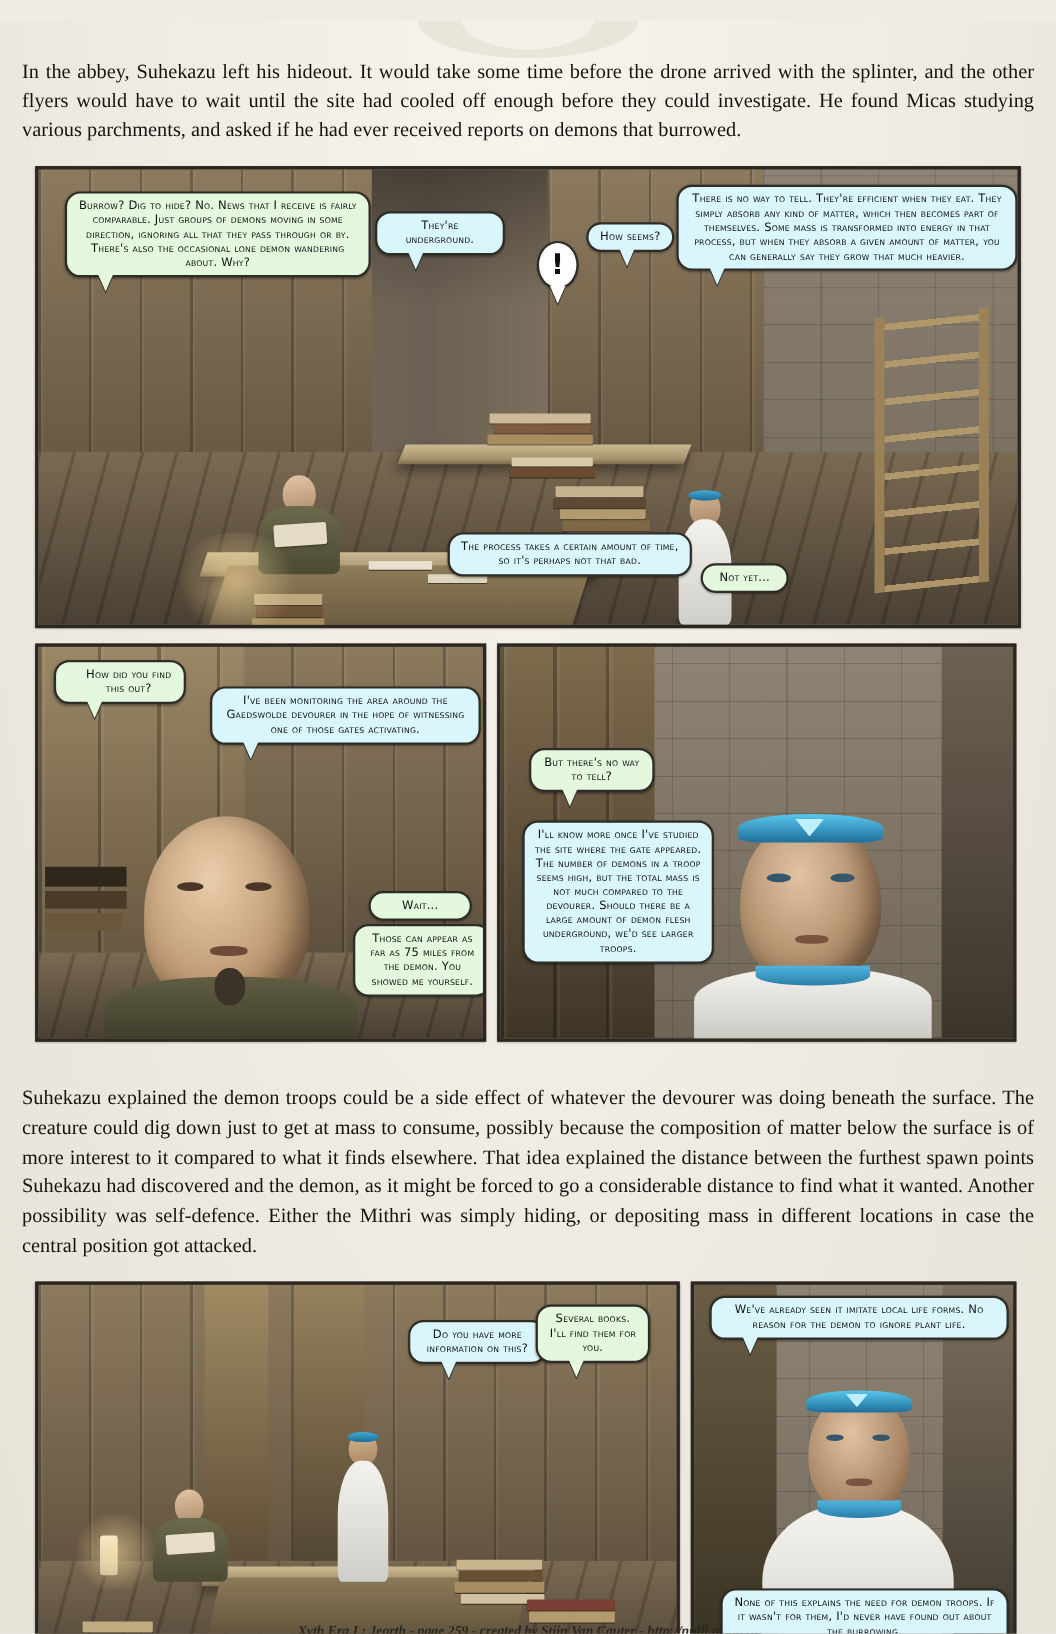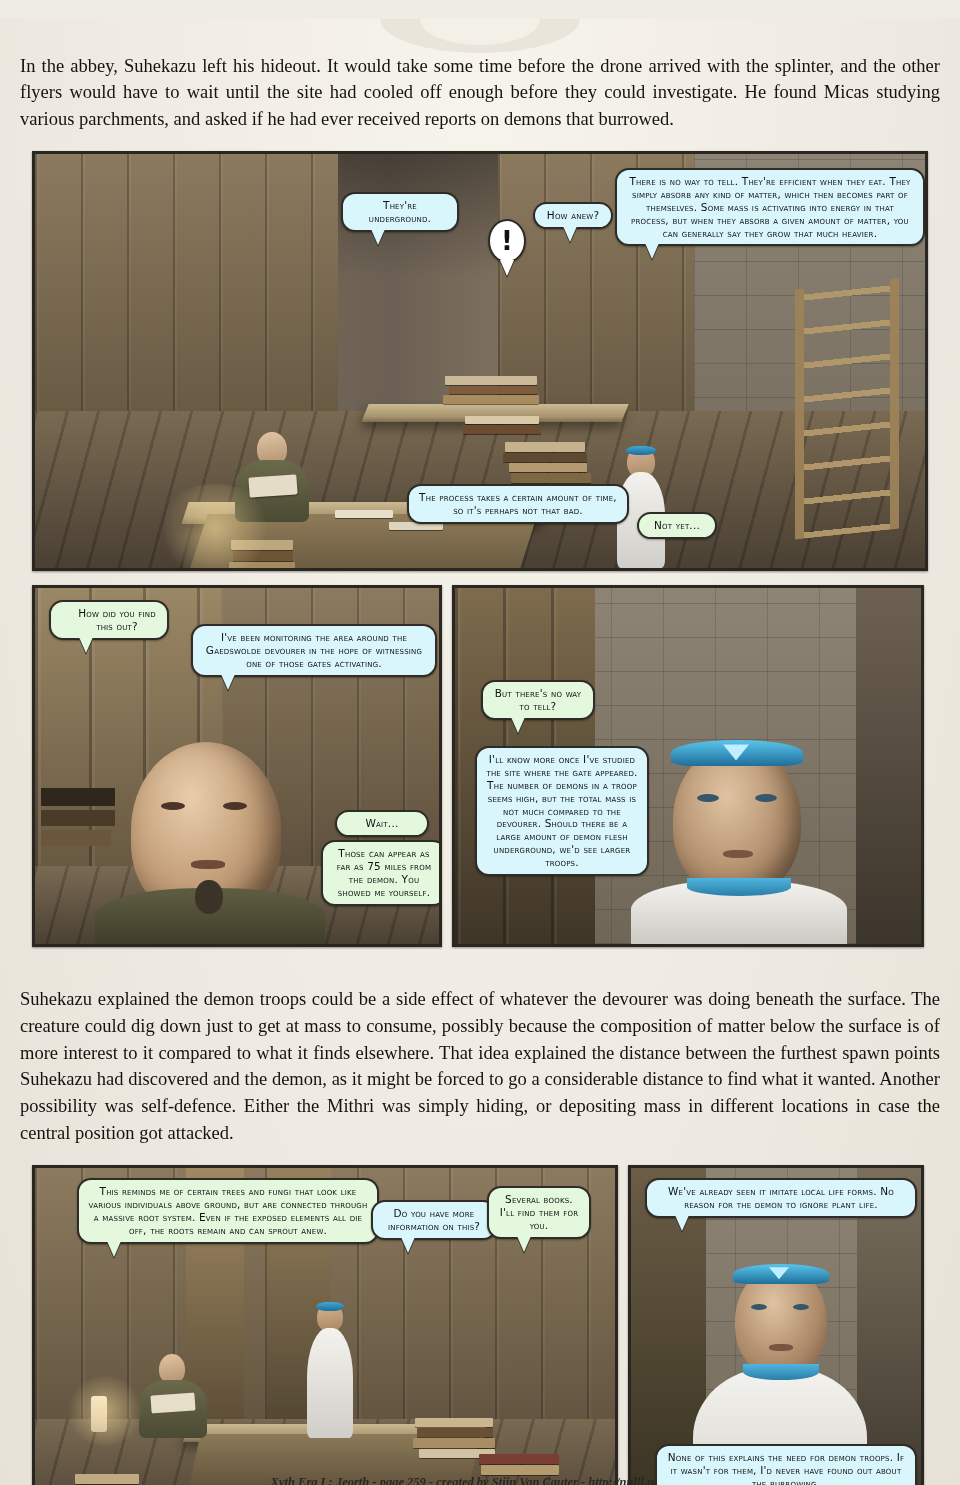--- a/index.html
+++ b/index.html
@@ -232,24 +232,25 @@
       <div class="figure-head" style="left:222px;top:278px;width:30px;height:34px;"></div>
       <div class="figure-body" style="left:200px;top:306px;width:74px;height:62px;"></div>
       <div style="position:absolute;left:214px;top:322px;width:48px;height:20px;background:#e4dcc6;border-radius:2px;transform:rotate(-4deg);box-shadow:0 1px 2px rgba(0,0,0,.4);"></div>
 
       <div class="figure-head" style="left:592px;top:292px;width:28px;height:32px;background:linear-gradient(170deg,#d7b694,#a98768);"></div>
       <div class="headband" style="left:591px;top:292px;width:30px;height:9px;"></div>
       <div class="robe" style="left:582px;top:318px;width:48px;height:96px;"></div>
 
       <div class="lamp-glow" style="left:120px;top:330px;width:120px;height:90px;"></div>
 
+      <div class="bubble green tail" style="left:24px;top:20px;width:256px;">Burrow? Dig to hide? No. News that I receive is fairly comparable. Just groups of demons moving in some direction, ignoring all that they pass through or by. There's also the occasional lone demon wandering about. Why?</div>
       <div class="bubble tail" style="left:306px;top:38px;width:96px;">They're underground.</div>
       <div class="bubble excl tail" style="left:453px;top:65px;">!</div>
-      <div class="bubble tail" style="left:498px;top:48px;width:58px;">How anew?</div>
-      <div class="bubble tail" style="left:580px;top:14px;width:288px;">There is no way to tell. They're efficient when they eat. They simply absorb any kind of matter, which then becomes part of themselves. Some mass is activating into energy in that process, but when they absorb a given amount of matter, you can generally say they grow that much heavier.</div>
+      <div class="bubble tail" style="left:498px;top:48px;width:58px;">How seems?</div>
+      <div class="bubble tail" style="left:580px;top:14px;width:288px;">There is no way to tell. They're efficient when they eat. They simply absorb any kind of matter, which then becomes part of themselves. Some mass is transformed into energy in that process, but when they absorb a given amount of matter, you can generally say they grow that much heavier.</div>
       <div class="bubble tail-up" style="left:372px;top:330px;width:200px;">The process takes a certain amount of time, so it's perhaps not that bad.</div>
       <div class="bubble green tail-up" style="left:602px;top:358px;width:58px;">Not yet...</div>
     </div>
   </div>
 
   <div class="strip">
 
     <div class="panel" style="width:404px;height:356px;">
       <div class="wood-wall"></div>
       <div style="position:absolute;left:0;top:0;width:46%;height:100%;background:repeating-linear-gradient(90deg,rgba(0,0,0,.25) 0 3px,rgba(255,255,255,.06) 3px 6px,rgba(0,0,0,0) 6px 54px),linear-gradient(180deg,#9a8765,#5a4c38);"></div>
@@ -316,21 +317,20 @@
       <div class="book" style="left:382px;top:260px;width:76px;height:9px;background:#6a5032;"></div>
       <div class="book" style="left:378px;top:270px;width:82px;height:10px;background:#a88d63;"></div>
       <div class="book" style="left:384px;top:281px;width:76px;height:9px;background:#d0c2a2;"></div>
       <div class="book" style="left:444px;top:286px;width:80px;height:10px;background:#7a3f34;"></div>
       <div class="book" style="left:446px;top:297px;width:78px;height:10px;background:#b49a6d;"></div>
       <div class="book" style="left:40px;top:306px;width:64px;height:10px;background:#c0aa80;"></div>
 
       <div style="position:absolute;left:56px;top:228px;width:16px;height:36px;background:linear-gradient(180deg,#f3ead5,#c9bda0);border-radius:3px;"></div>
       <div class="lamp-glow" style="left:30px;top:208px;width:80px;height:70px;"></div>
 
-      <div class="bubble green tail" style="left:42px;top:10px;width:280px;">This reminds me of certain trees and fungi that look like various individuals above ground, but are connected through a massive root system. Even if the exposed elements all die off, the roots remain and can sprout anew.</div>
       <div class="bubble tail" style="left:336px;top:32px;width:104px;">Do you have more information on this?</div>
       <div class="bubble green tail" style="left:452px;top:18px;width:82px;">Several books. I'll find them for you.</div>
     </div>
 
     <div class="panel" style="width:290px;height:358px;">
       <div class="wall-stone"></div>
       <div style="position:absolute;left:0;top:0;width:26%;height:100%;background:linear-gradient(180deg,#6b5d46,#35301f);"></div>
       <div style="position:absolute;right:0;top:0;width:22%;height:100%;background:linear-gradient(180deg,#7a6f5d,#3b352b);"></div>
 
       <div style="position:absolute;left:104px;top:98px;width:92px;height:110px;border-radius:50% 50% 44% 44%;background:radial-gradient(ellipse at 42% 34%,#e0c3a2,#ab8867 62%,#6c5139 100%);"></div>

